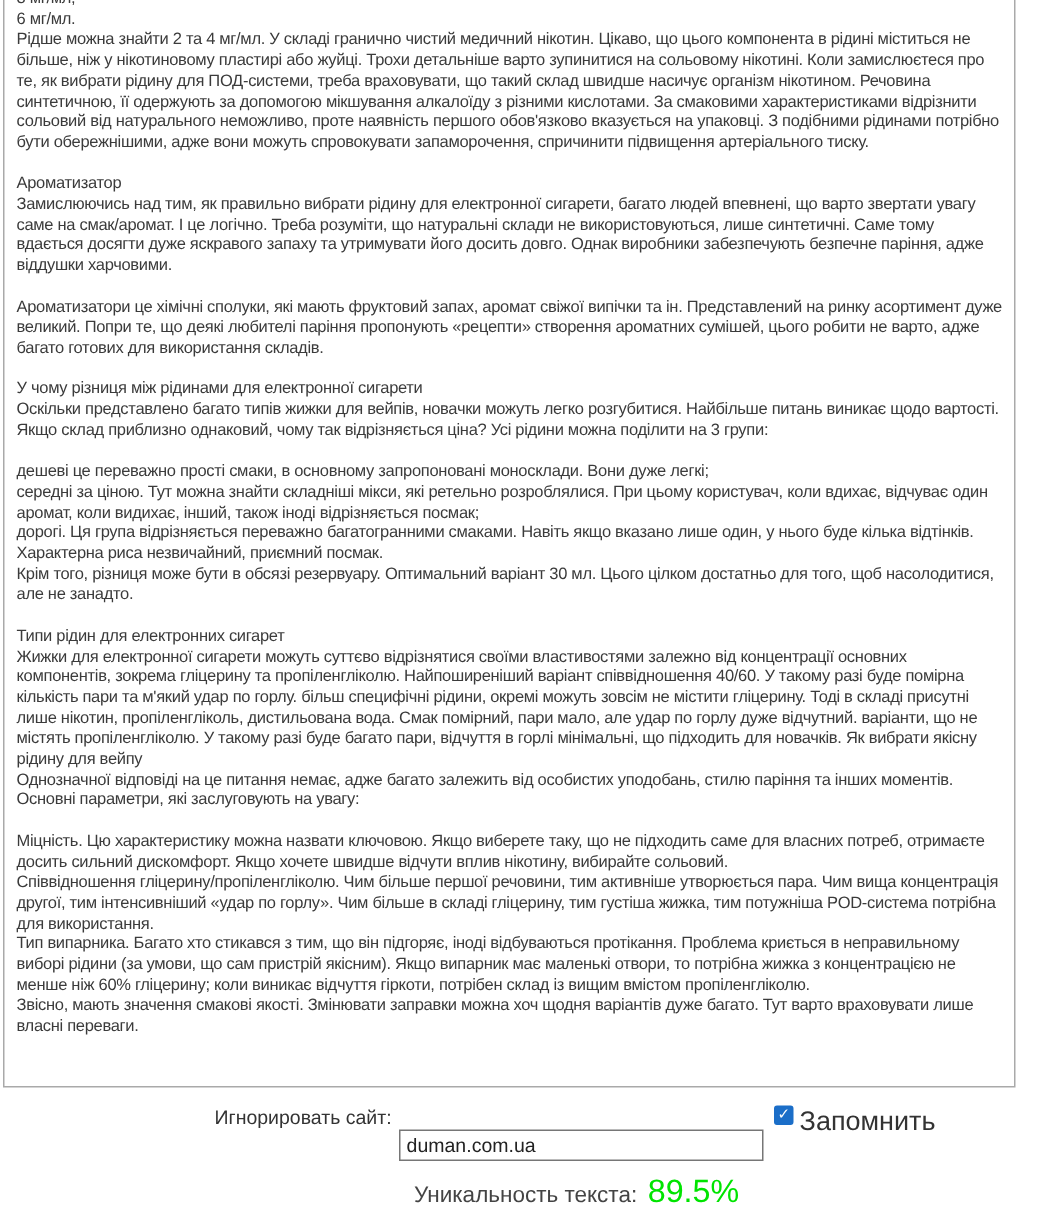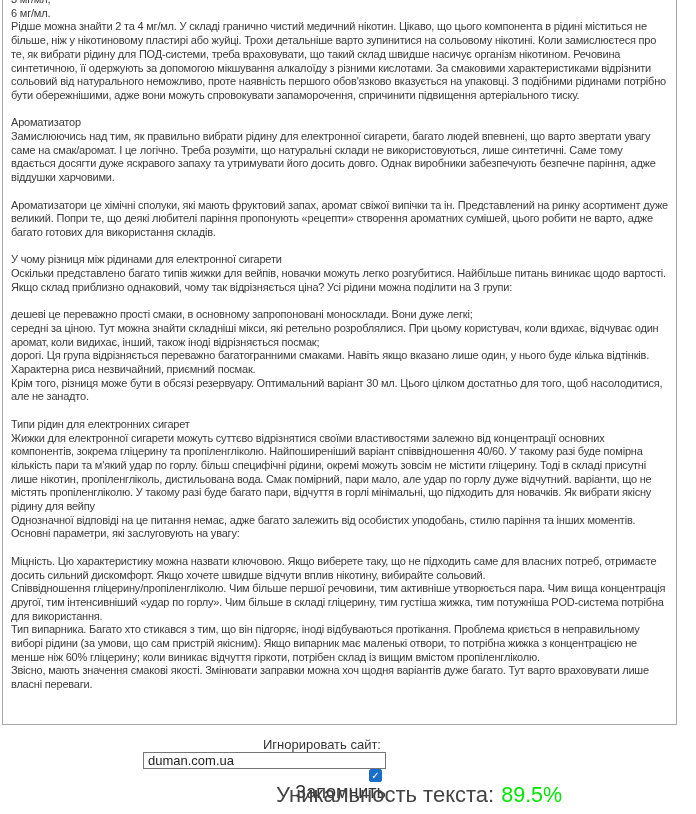--- a/index.html
+++ b/index.html
@@ -15,42 +15,42 @@
   }
   .article-text {
     white-space:pre-wrap;
     font-size:11px; letter-spacing:-0.2px; line-height:13.7px;
     color:#3b3b3b;
   }
 
   
   .form-row {
     position:absolute; left:143px; top:737px; height:24px;
-    display:flex; align-items:flex-end; white-space:nowrap;flex-direction:column;
+    display:flex; align-items:flex-start; white-space:nowrap;
   }
   .form-label { font-size:13px; color:#333; margin-right:5px; }
   .site-input {
     width:243px; height:21px; border:1px solid #767676; background:#fff;
     font-family:"Liberation Sans","DejaVu Sans",sans-serif;
-    font-size:13px; color:#222; padding:0 4px; outline:none; border-radius:0;
+    font-size:13px; color:#222; padding:0 4px; outline:none; border-radius:0;margin-top:16px;
   }
   .checkbox {
     display:inline-flex; align-items:center; justify-content:center;
     width:13px; height:13px; margin-left:7px; margin-right:4px;
     background:#1b6ec8; border:1px solid #1b6ec8; border-radius:2px;
     color:#fff; font-size:10px; line-height:13px; cursor:pointer;
   }
   .remember-label { font-size:18px; color:#333; }
 
   
   .result-row {
     position:absolute; left:276px; top:782px;
     display:flex; align-items:baseline; white-space:nowrap;
   }
-  .result-label { font-size:22px; color:#444; }
+  .result-label { font-size:15px; color:#444; }
   .result-value { font-size:21.5px; color:#00e400; margin-left:7px; }
 </style>
 </head>
 <body>
 
 <div class="page">
 
   <div class="textbox">
     <div class="article-text">3 мг/мл,
 6 мг/мл.

